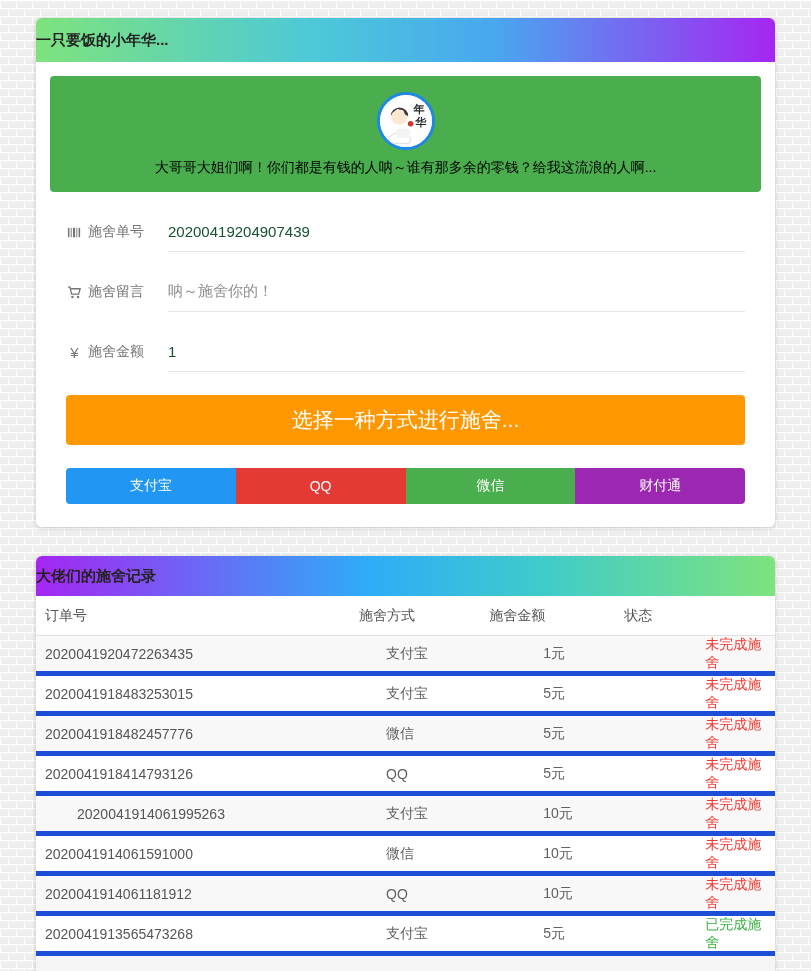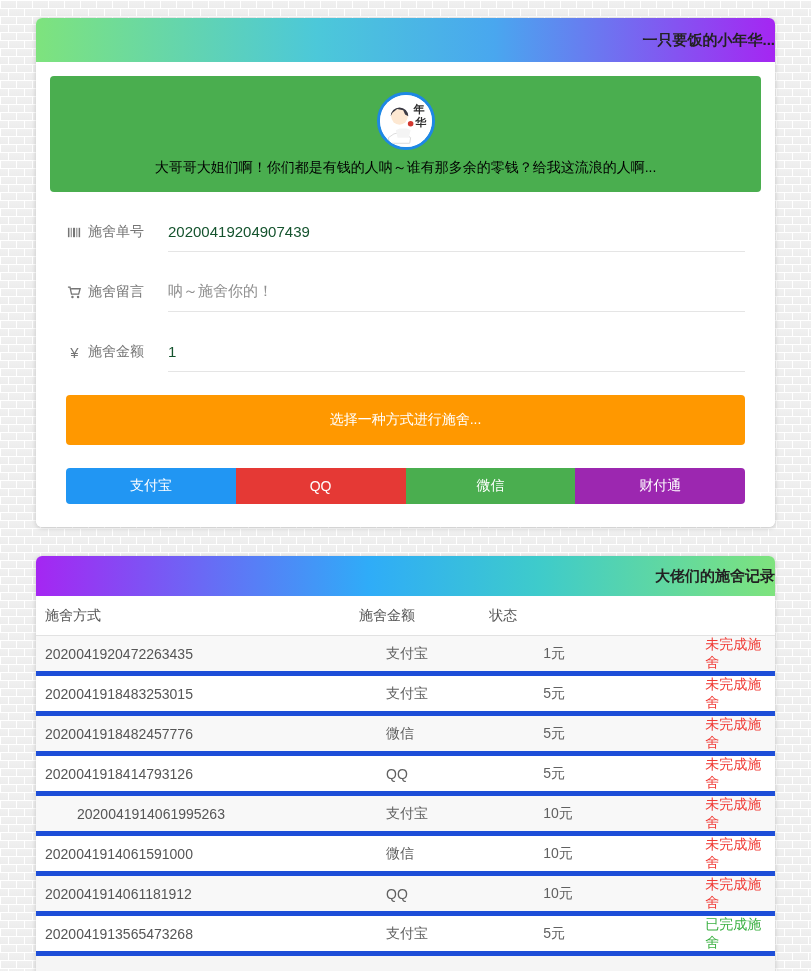--- a/index.html
+++ b/index.html
@@ -12,21 +12,21 @@
       conic-gradient(from 270deg at 1px 8px, #ffffff 90deg, transparent 0),
       conic-gradient(from 270deg at 1px 8px, #ffffff 90deg, transparent 0),
       linear-gradient(#ffffff 1px, #f0f0f0 1px, #ededed 8px);
     background-size: 16px 16px, 16px 16px, 100% 8px;
     background-position: 0 0, 8px 8px, 0 0;
   }
   .container { width:739px; margin:0 auto; padding-top:18px; }
 
   .card { border-radius:6px; box-shadow:0 1px 5px rgba(0,0,0,.18); background:#fff; }
   .card-header {
-    height:44px; line-height:44px; text-align:right;
+    height:44px; line-height:44px; text-align:left;
     font-size:15px; font-weight:600; color:#222;
     border-radius:6px 6px 0 0;
   }
   .grad-right { background:linear-gradient(90deg,#7ee37d 0%,#4cc8d9 38%,#49a7ef 62%,#a526f2 100%); }
   .grad-left  { background:linear-gradient(90deg,#a526f2 0%,#2facf8 45%,#3ecbcb 68%,#7ee37d 100%); height:40px; line-height:40px;margin-top:29px; }
 
   .card-body { padding:14px 14px 23px 14px; border-radius:0 0 6px 6px; background:#fff; }
 
   .notice-panel {
     background:#4aae4f; border-radius:4px; text-align:center;
@@ -41,21 +41,21 @@
   .form-area { padding:0 16px; }
   .form-row { display:flex; align-items:center; height:40px; margin-top:20px; }
   .form-label { display:flex; align-items:center; width:102px; color:#757575; font-size:14px; flex:none; }
   .form-label .ficon { width:17px; height:17px; margin-right:5px; display:inline-flex; align-items:center; justify-content:center; color:#757575; font-size:15px; }
   .form-input { flex:1; border:none; border-bottom:1px solid #e5e5e5; height:100%;
     font-size:15px; color:#14532d; background:transparent; outline:none;
     font-family:"Liberation Sans","DejaVu Sans",sans-serif; }
 
   .submit-btn {
     display:block; width:calc(100% - 0px); margin:23px auto 0 auto; height:50px;
-    background:#ff9800; border:none; border-radius:4px; color:#fff; font-size:14px;
+    background:#ff9800; border:none; border-radius:4px; color:#fff; font-size:21px;
     cursor:pointer; font-family:inherit;
   }
 
   .pay-group { display:flex; margin-top:23px; height:36px; border-radius:4px; overflow:hidden; }
   .pay-btn { flex:1; border:none; color:#fff; font-size:14px; cursor:pointer; font-family:inherit; }
 
   .records-card { margin-top:18px; border-radius:6px 6px 0 0; }
   .rtable { width:100%; }
   .rrow {
     display:grid; grid-template-columns:42.5% 17.6% 18.3% auto;
@@ -144,20 +144,21 @@
         </div>
 
       </div>
     </div>
   </div>
 
   <div class="card records-card">
     <div class="card-header grad-left">大佬们的施舍记录</div>
     <div class="rtable">
       <div class="rrow rhead">
+        <div>订单号</div>
         <div>施舍方式</div>
         <div>施舍金额</div>
         <div>状态</div>
       </div>
       <div class="rbody">
   <div class="rrow">
     <div style="color:#555;">2020041920472263435</div>
     <div>支付宝</div>
     <div>1元</div>
     <div style="color: rgb(240, 59, 53);">未完成施舍</div>

